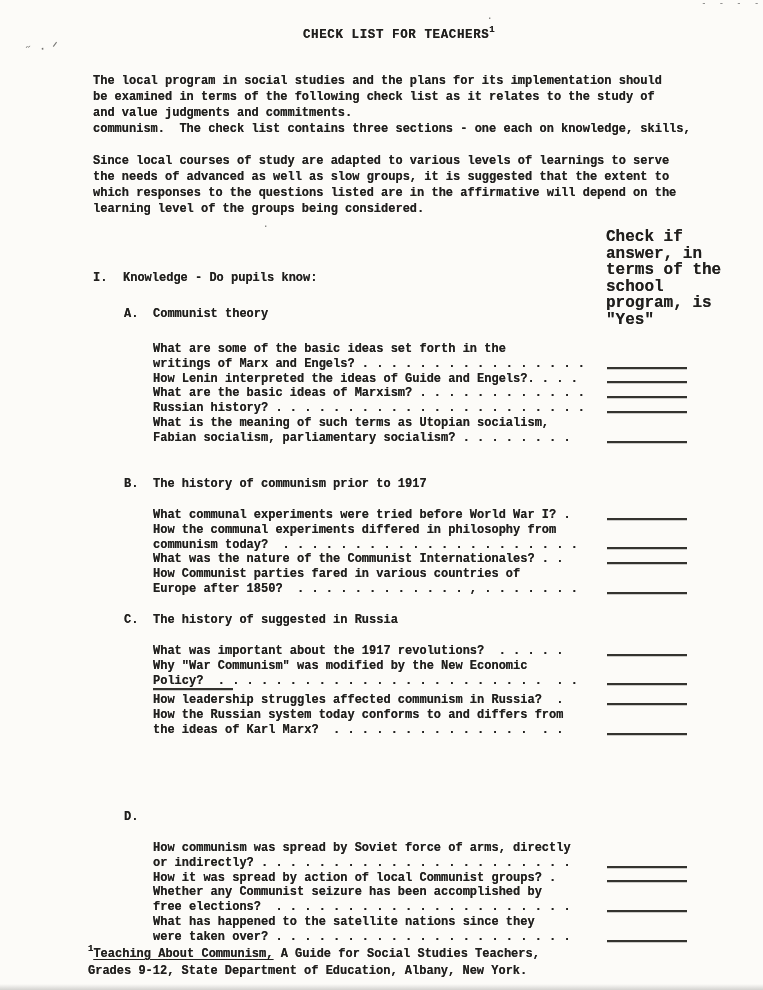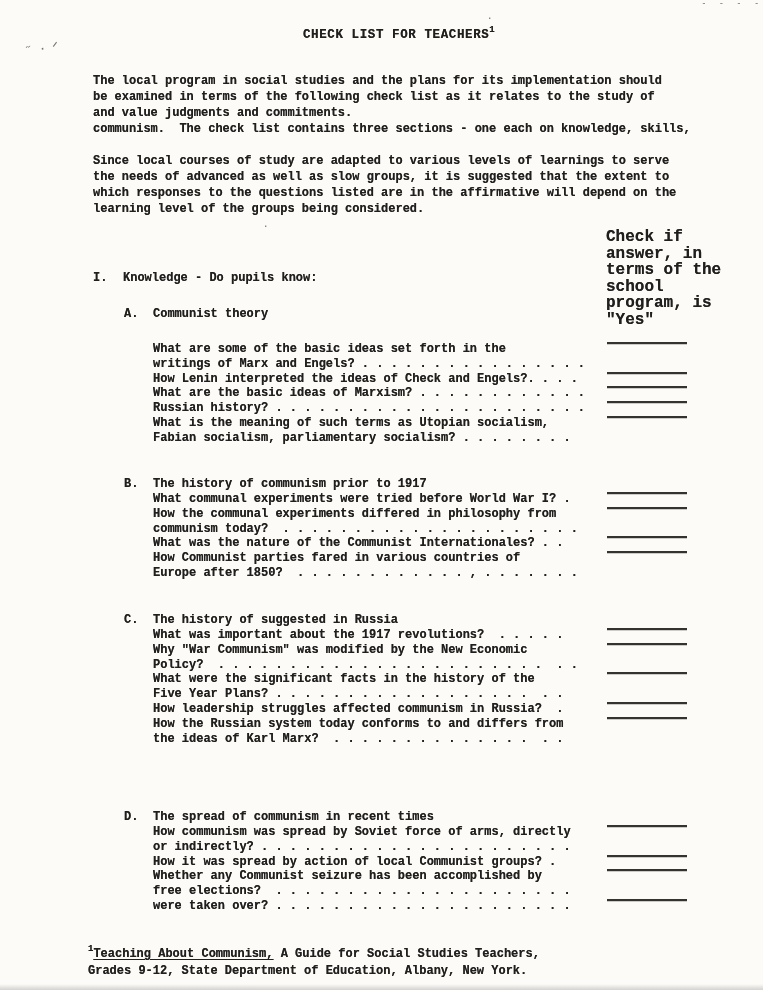--- a/index.html
+++ b/index.html
@@ -43,23 +43,23 @@
     text-shadow:0 0 .4px rgba(25,25,25,.75);
   }
   .heading .numeral{width:30px;}
   .subsection{
     position:absolute;left:124px;width:563px;
     font-size:12px;
     text-shadow:0 0 .4px rgba(25,25,25,.75);
   }
   .sub-header{display:flex;line-height:15px;}
   .sub-header .letter{width:29px;flex:0 0 29px;}
-  .questions{margin-left:29px;margin-top:0;}
+  .questions{margin-left:29px;margin-top:16px;}
   .subsection.first .questions{margin-top:20px;}
-  .q-row{display:flex;}
+  .q-row{display:flex;align-items:flex-end;}
   .q-text{width:454px;flex:0 0 454px;line-height:14.8px;}
   .q-blank{
     width:80px;height:0;
     border-bottom:2px solid #34332f;
     margin-bottom:3px;
     box-shadow:0 1px 0 rgba(60,60,55,0.25);
   }
   .footnote{
     position:absolute;left:88px;top:941px;
     font-size:12px;line-height:17px;
@@ -123,21 +123,21 @@
         <div class="questions">
           <div class="q-row">
             <div class="q-text">
               <div class="line">What are some of the basic ideas set forth in the</div>
               <div class="line">writings of Marx and Engels? . . . . . . . . . . . . . . . .</div>
             </div>
             <div class="q-blank"></div>
           </div>
           <div class="q-row">
             <div class="q-text">
-              <div class="line">How Lenin interpreted the ideas of Check and Engels?. . . .</div>
+              <div class="line">How Lenin interpreted the ideas of Guide and Engels?. . . .</div>
             </div>
             <div class="q-blank"></div>
           </div>
           <div class="q-row">
             <div class="q-text">
               <div class="line">What are the basic ideas of Marxism? . . . . . . . . . . . .</div>
             </div>
             <div class="q-blank"></div>
           </div>
           <div class="q-row">
@@ -202,45 +202,40 @@
             <div class="q-blank"></div>
           </div>
           <div class="q-row">
             <div class="q-text">
               <div class="line">Why "War Communism" was modified by the New Economic</div>
               <div class="line">Policy?  . . . . . . . . . . . . . . . . . . . . . . .  . .</div>
             </div>
             <div class="q-blank"></div>
           </div>
           <div class="q-row">
-            <div class="q-text">
-              <div class="line">What were the significant facts in the history of the</div>
-              <div class="line">Five Year Plans? . . . . . . . . . . . . . . . . . .  . .</div>
-            </div>
             <div class="q-blank"></div>
           </div>
           <div class="q-row">
             <div class="q-text">
               <div class="line">How leadership struggles affected communism in Russia?  .</div>
             </div>
             <div class="q-blank"></div>
           </div>
           <div class="q-row">
             <div class="q-text">
               <div class="line">How the Russian system today conforms to and differs from</div>
               <div class="line">the ideas of Karl Marx?  . . . . . . . . . . . . . .  . .</div>
             </div>
             <div class="q-blank"></div>
           </div>
         </div>
       </div>
       <div class="subsection" style="top: 810px;">
         <div class="sub-header">
           <span class="letter">D.</span>
-          <span>The spread of communism in recent times</span>
         </div>
         <div class="questions">
           <div class="q-row">
             <div class="q-text">
               <div class="line">How communism was spread by Soviet force of arms, directly</div>
               <div class="line">or indirectly? . . . . . . . . . . . . . . . . . . . . . .</div>
             </div>
             <div class="q-blank"></div>
           </div>
           <div class="q-row">
@@ -251,20 +246,21 @@
           </div>
           <div class="q-row">
             <div class="q-text">
               <div class="line">Whether any Communist seizure has been accomplished by</div>
               <div class="line">free elections?  . . . . . . . . . . . . . . . . . . . . .</div>
             </div>
             <div class="q-blank"></div>
           </div>
           <div class="q-row">
             <div class="q-text">
+              <div class="line">What has happened to the satellite nations since they</div>
               <div class="line">were taken over? . . . . . . . . . . . . . . . . . . . . .</div>
             </div>
             <div class="q-blank"></div>
           </div>
         </div>
       </div>
     </div>
 
   <div class="footnote">
     <div>

